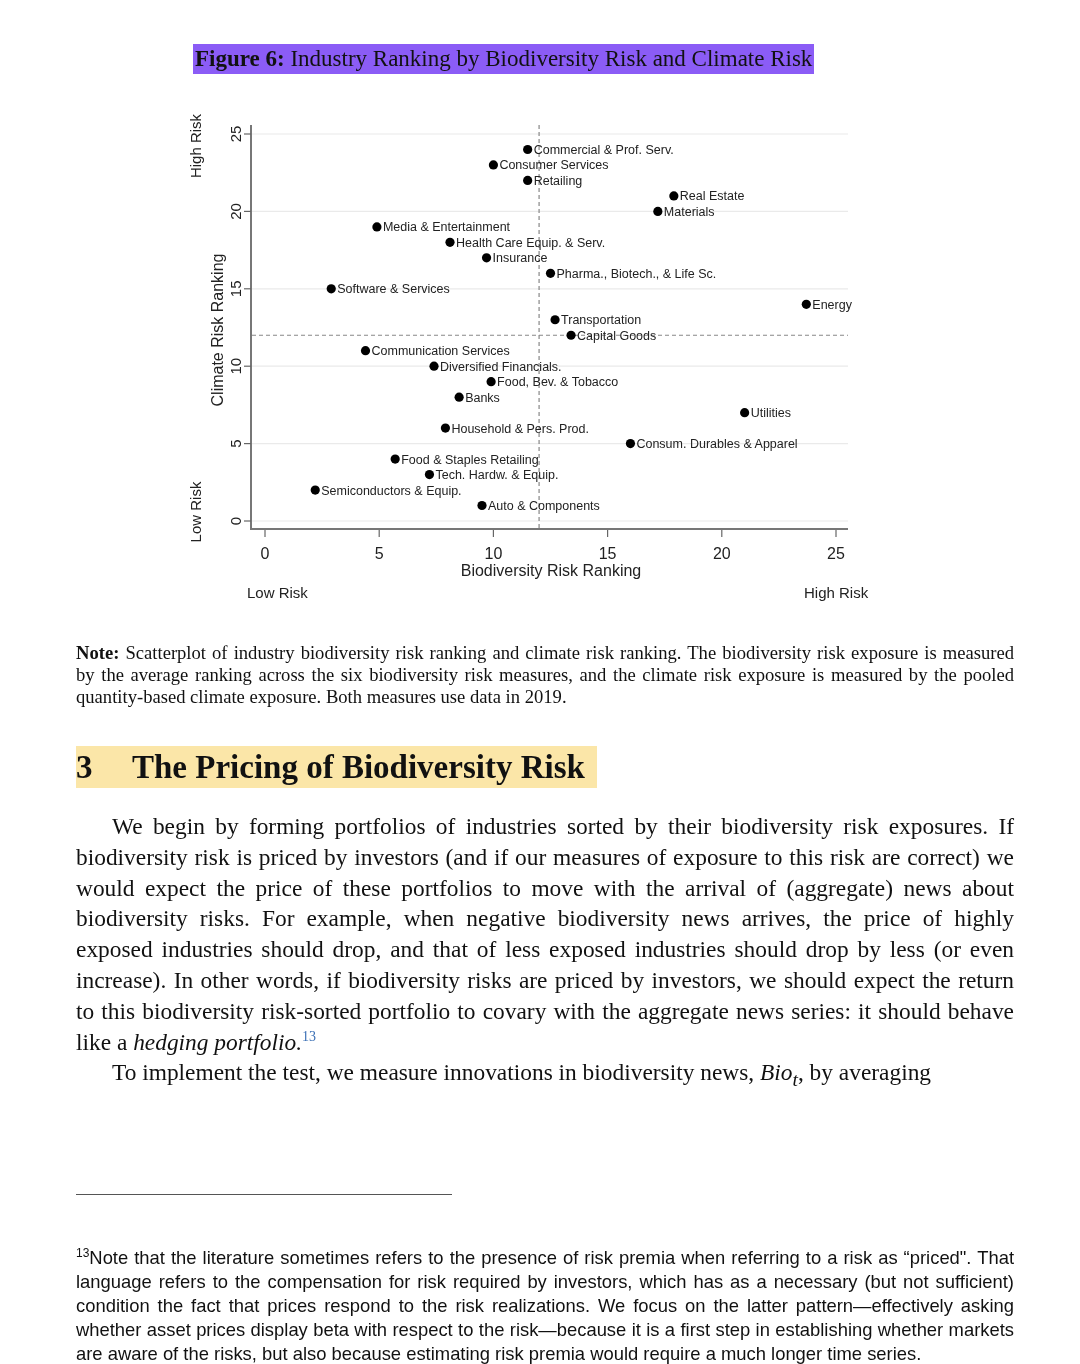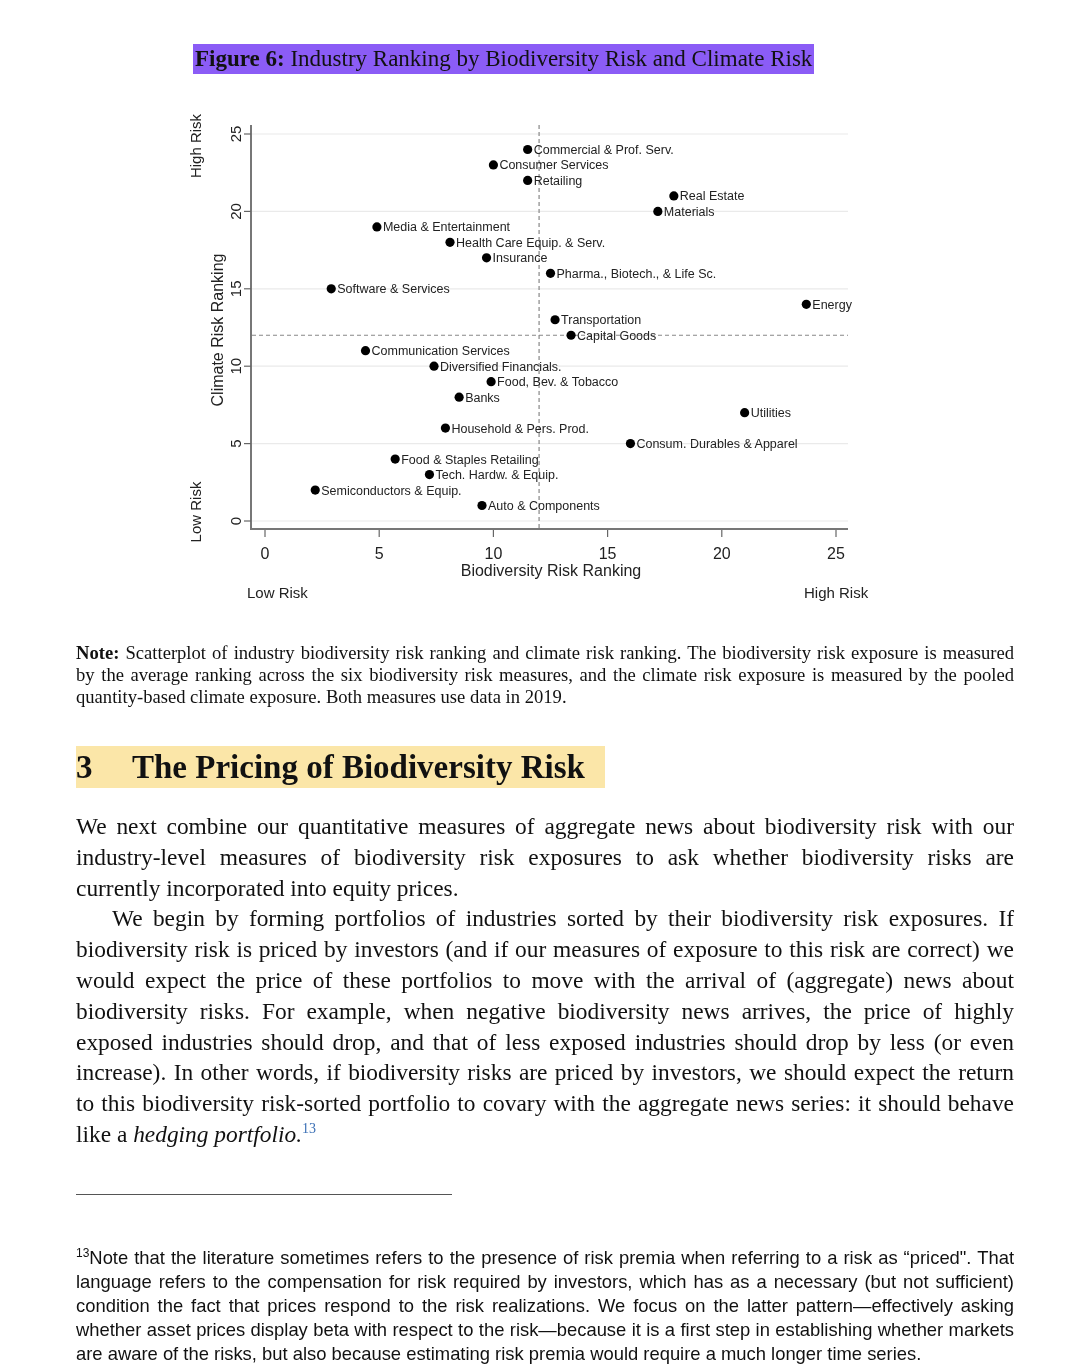--- a/index.html
+++ b/index.html
@@ -8,21 +8,21 @@
     .figure-caption { position: absolute; left: 193px; top: 44px; height: 30px;
       background: #8b5cf6; padding: 0 2px; font-size: 23px; line-height: 30px;
       font-family: "Liberation Serif", serif; white-space: nowrap; }
     .figure-caption b { font-weight: bold; }
     #chart { position: absolute; left: 180px; top: 100px; }
     .note { position: absolute; left: 76px; top: 642px; width: 938px; font-size: 18.6px;
       line-height: 22px; text-align: justify; font-family: "Liberation Serif", serif; }
     .note b { font-weight: bold; font-family: Liberation Serif, serif; }
     .section-heading { position: absolute; left: 76px; top: 746px; height: 42px;
       background: #fbe6a8; font-size: 33px; font-weight: bold; line-height: 42px;
-      font-family: "Liberation Serif", serif; white-space: nowrap; padding-right: 20px; }
+      font-family: "Liberation Serif", serif; white-space: nowrap; padding-right: 12px; }
     .section-heading .num { display: inline-block; width: 56px; }
     .body-text { position: absolute; left: 76px; top: 811px; width: 938px;
       font-family: "Liberation Serif", serif; font-size: 23.4px; line-height: 30.8px; text-align: justify; }
     .body-text p { margin: 0; }
     .body-text p.indent { text-indent: 36px; }
     .fnref { color: #3a6fb5; font-size: 14px; vertical-align: super; line-height: 0; }
     .footnote-rule { position: absolute; left: 76px; top: 1194px; width: 376px; height: 1px; background: #555; }
     .footnote { position: absolute; left: 76px; top: 1246px; width: 938px; font-family: Liberation Sans, sans-serif;
       font-size: 18.4px; line-height: 24.1px; text-align: justify; }
     .footnote .fnmark { font-size: 12px; vertical-align: super; line-height: 0; }
@@ -186,20 +186,20 @@
 <div class="note">
   <b>Note:</b>
   <span>Scatterplot of industry biodiversity risk ranking and climate risk ranking. The biodiversity risk exposure is measured by the average ranking across the six biodiversity risk measures, and the climate risk exposure is measured by the pooled quantity-based climate exposure. Both measures use data in 2019.</span>
 </div>
 
 <div class="section-heading">
   <span class="num">3</span><span>The Pricing of Biodiversity Risk</span>
 </div>
 
 <div class="body-text">
-  <p>We next combine our quantitative measures of aggregate news about biodiversity risk with our industry-level measures of biodiversity risk exposures to ask whether biodiversity risks are currently incorporated into equity prices.</p>
   <p class="indent"><span>We begin by forming portfolios of industries sorted by their biodiversity risk exposures. If biodiversity risk is priced by investors (and if our measures of exposure to this risk are correct) we would expect the price of these portfolios to move with the arrival of (aggregate) news about biodiversity risks. For example, when negative biodiversity news arrives, the price of highly exposed industries should drop, and that of less exposed industries should drop by less (or even increase). In other words, if biodiversity risks are priced by investors, we should expect the return to this biodiversity risk-sorted portfolio to covary with the aggregate news series: it should behave like a </span><i>hedging portfolio.</i><a class="fnref">13</a></p>
+  <p class="indent"><span>To implement the test, we measure innovations in biodiversity news, </span><i>Bio</i><sub><i>t</i></sub><span>, by averaging</span></p>
 </div>
 
 <div class="footnote-rule"></div>
 <div class="footnote">
   <span class="fnmark">13</span><span>Note that the literature sometimes refers to the presence of risk premia when referring to a risk as “priced". That language refers to the compensation for risk required by investors, which has as a necessary (but not sufficient) condition the fact that prices respond to the risk realizations. We focus on the latter pattern—effectively asking whether asset prices display beta with respect to the risk—because it is a first step in establishing whether markets are aware of the risks, but also because estimating risk premia would require a much longer time series.</span>
 </div>
 
 </body></html>

